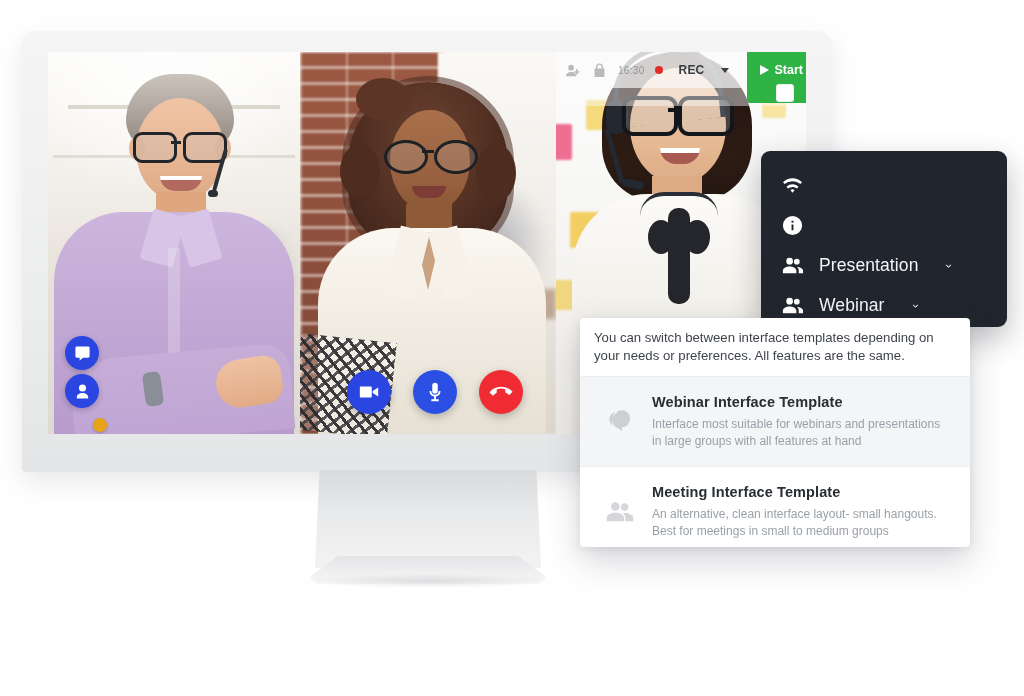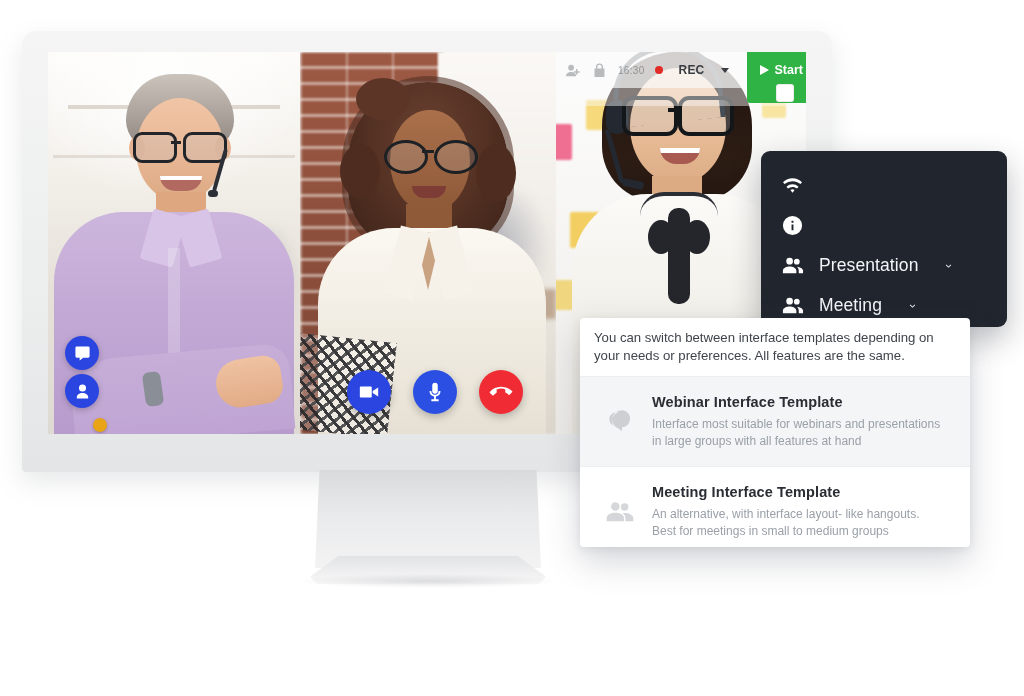--- a/index.html
+++ b/index.html
@@ -412,21 +412,21 @@
             <path d="M7 9.5l5 5 5-5-1.2-1.2L12 12.1 8.2 8.3z"></path>
           </svg>
       </span>
     </div>
     <div class="dp-row">
       <span class="dp-ico">
         <svg viewBox="0 0 24 24">
             <path d="M9 11a3.5 3.5 0 100-7 3.5 3.5 0 000 7zm7.5 0a3 3 0 100-6 3 3 0 000 6zM9 13c-3 0-7 1.5-7 4.3V20h14v-2.7C16 14.5 12 13 9 13zm7.6.2c1.1.8 1.9 1.9 1.9 4.1V20H23v-2.7c0-2.2-2.9-3.6-6.4-4.1z"></path>
           </svg>
       </span>
-      <span class="dp-label">Meeting</span>
+      <span class="dp-label">Webinar</span>
       <span class="dp-chev">
         <svg viewBox="0 0 24 24">
             <path d="M7 9.5l5 5 5-5-1.2-1.2L12 12.1 8.2 8.3z"></path>
           </svg>
       </span>
     </div>
   </div>
 
   <div class="tpl-panel">
     <div class="tpl-head">You can switch between interface templates depending on your needs or preferences. All features are the same.</div>
@@ -444,18 +444,18 @@
     </div>
 
     <div class="tpl-item">
       <span class="tpl-ico">
         <svg viewBox="0 0 24 24">
             <path d="M8.5 11a3.2 3.2 0 100-6.4 3.2 3.2 0 000 6.4zm7 0a2.8 2.8 0 100-5.6 2.8 2.8 0 000 5.6zM8.5 12.6c-2.9 0-6.5 1.4-6.5 4v2.4h13v-2.4c0-2.6-3.6-4-6.5-4zm7 .2c-.5 0-1 .04-1.5.1 1.3.9 2 2.1 2 3.7V19h6v-2.3c0-2.4-3.2-3.9-6.5-3.9z"></path>
           </svg>
       </span>
       <span>
         <div class="tpl-title">Meeting Interface Template</div>
-        <div class="tpl-desc">An alternative, with interface layout- like hangouts. Best for meetings in small to medium groups</div>
+        <div class="tpl-desc">An alternative, clean interface layout- small hangouts. Best for meetings in small to medium groups</div>
       </span>
     </div>
   </div>
 
 </div>
 
 </body></html>

